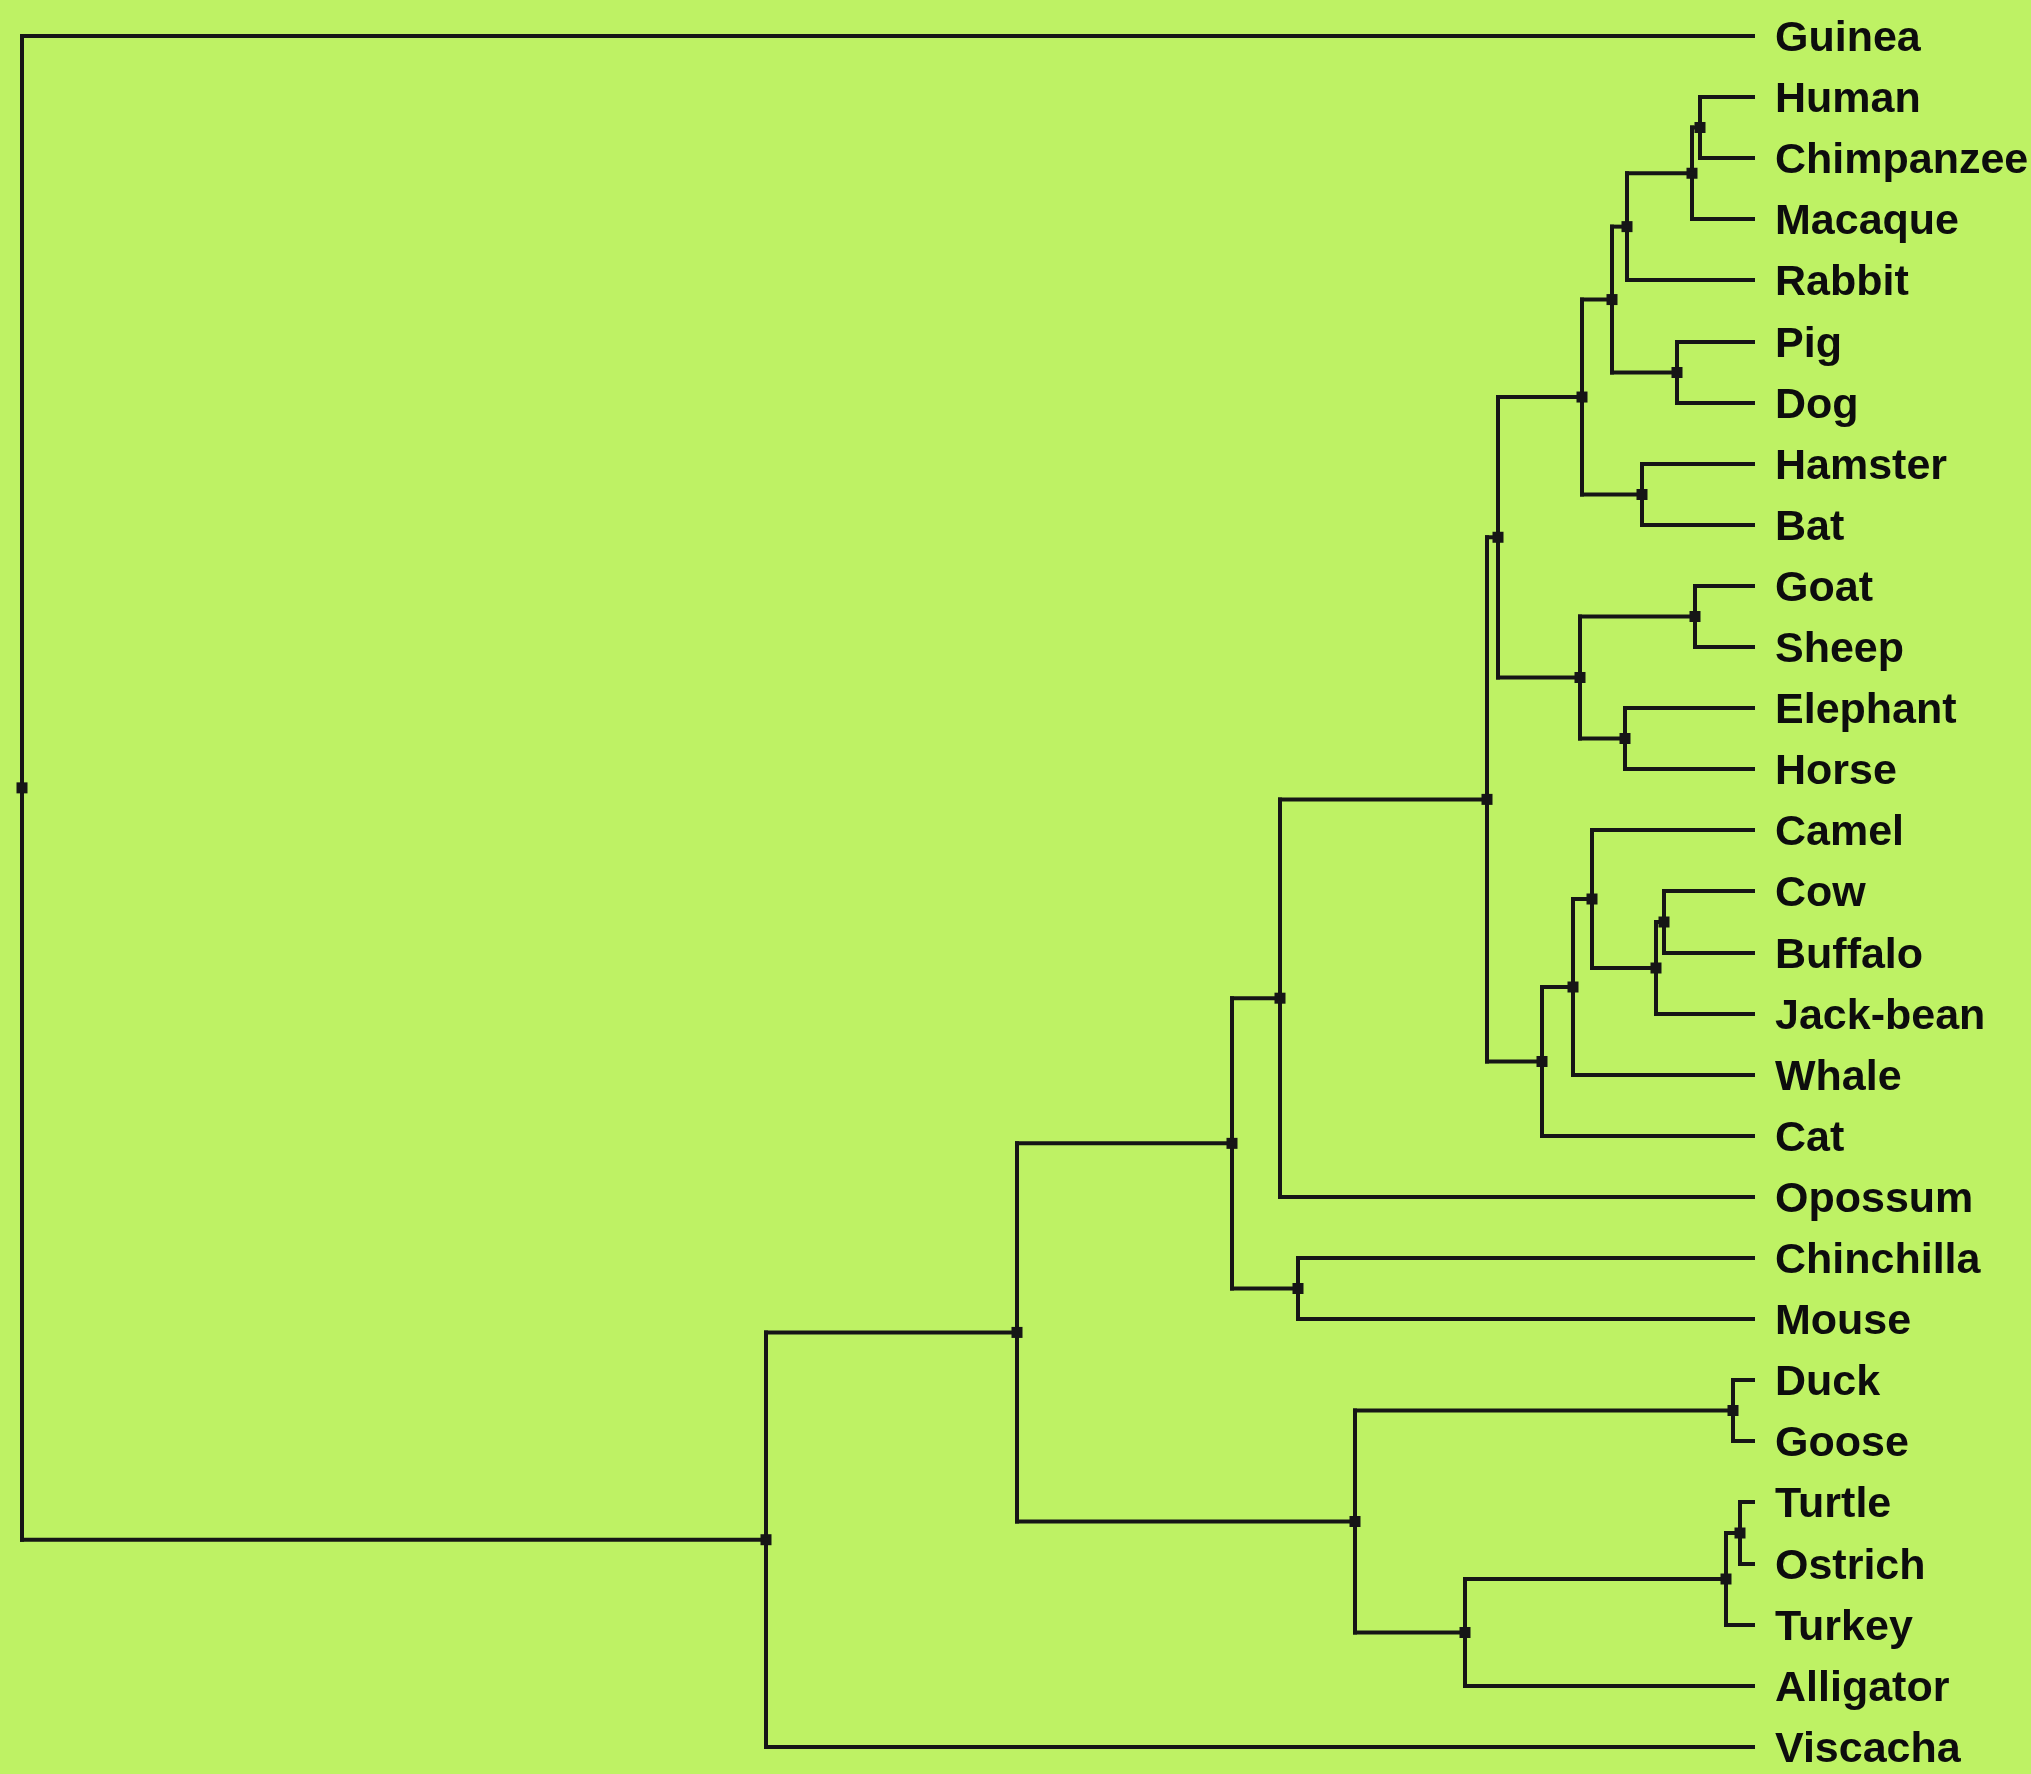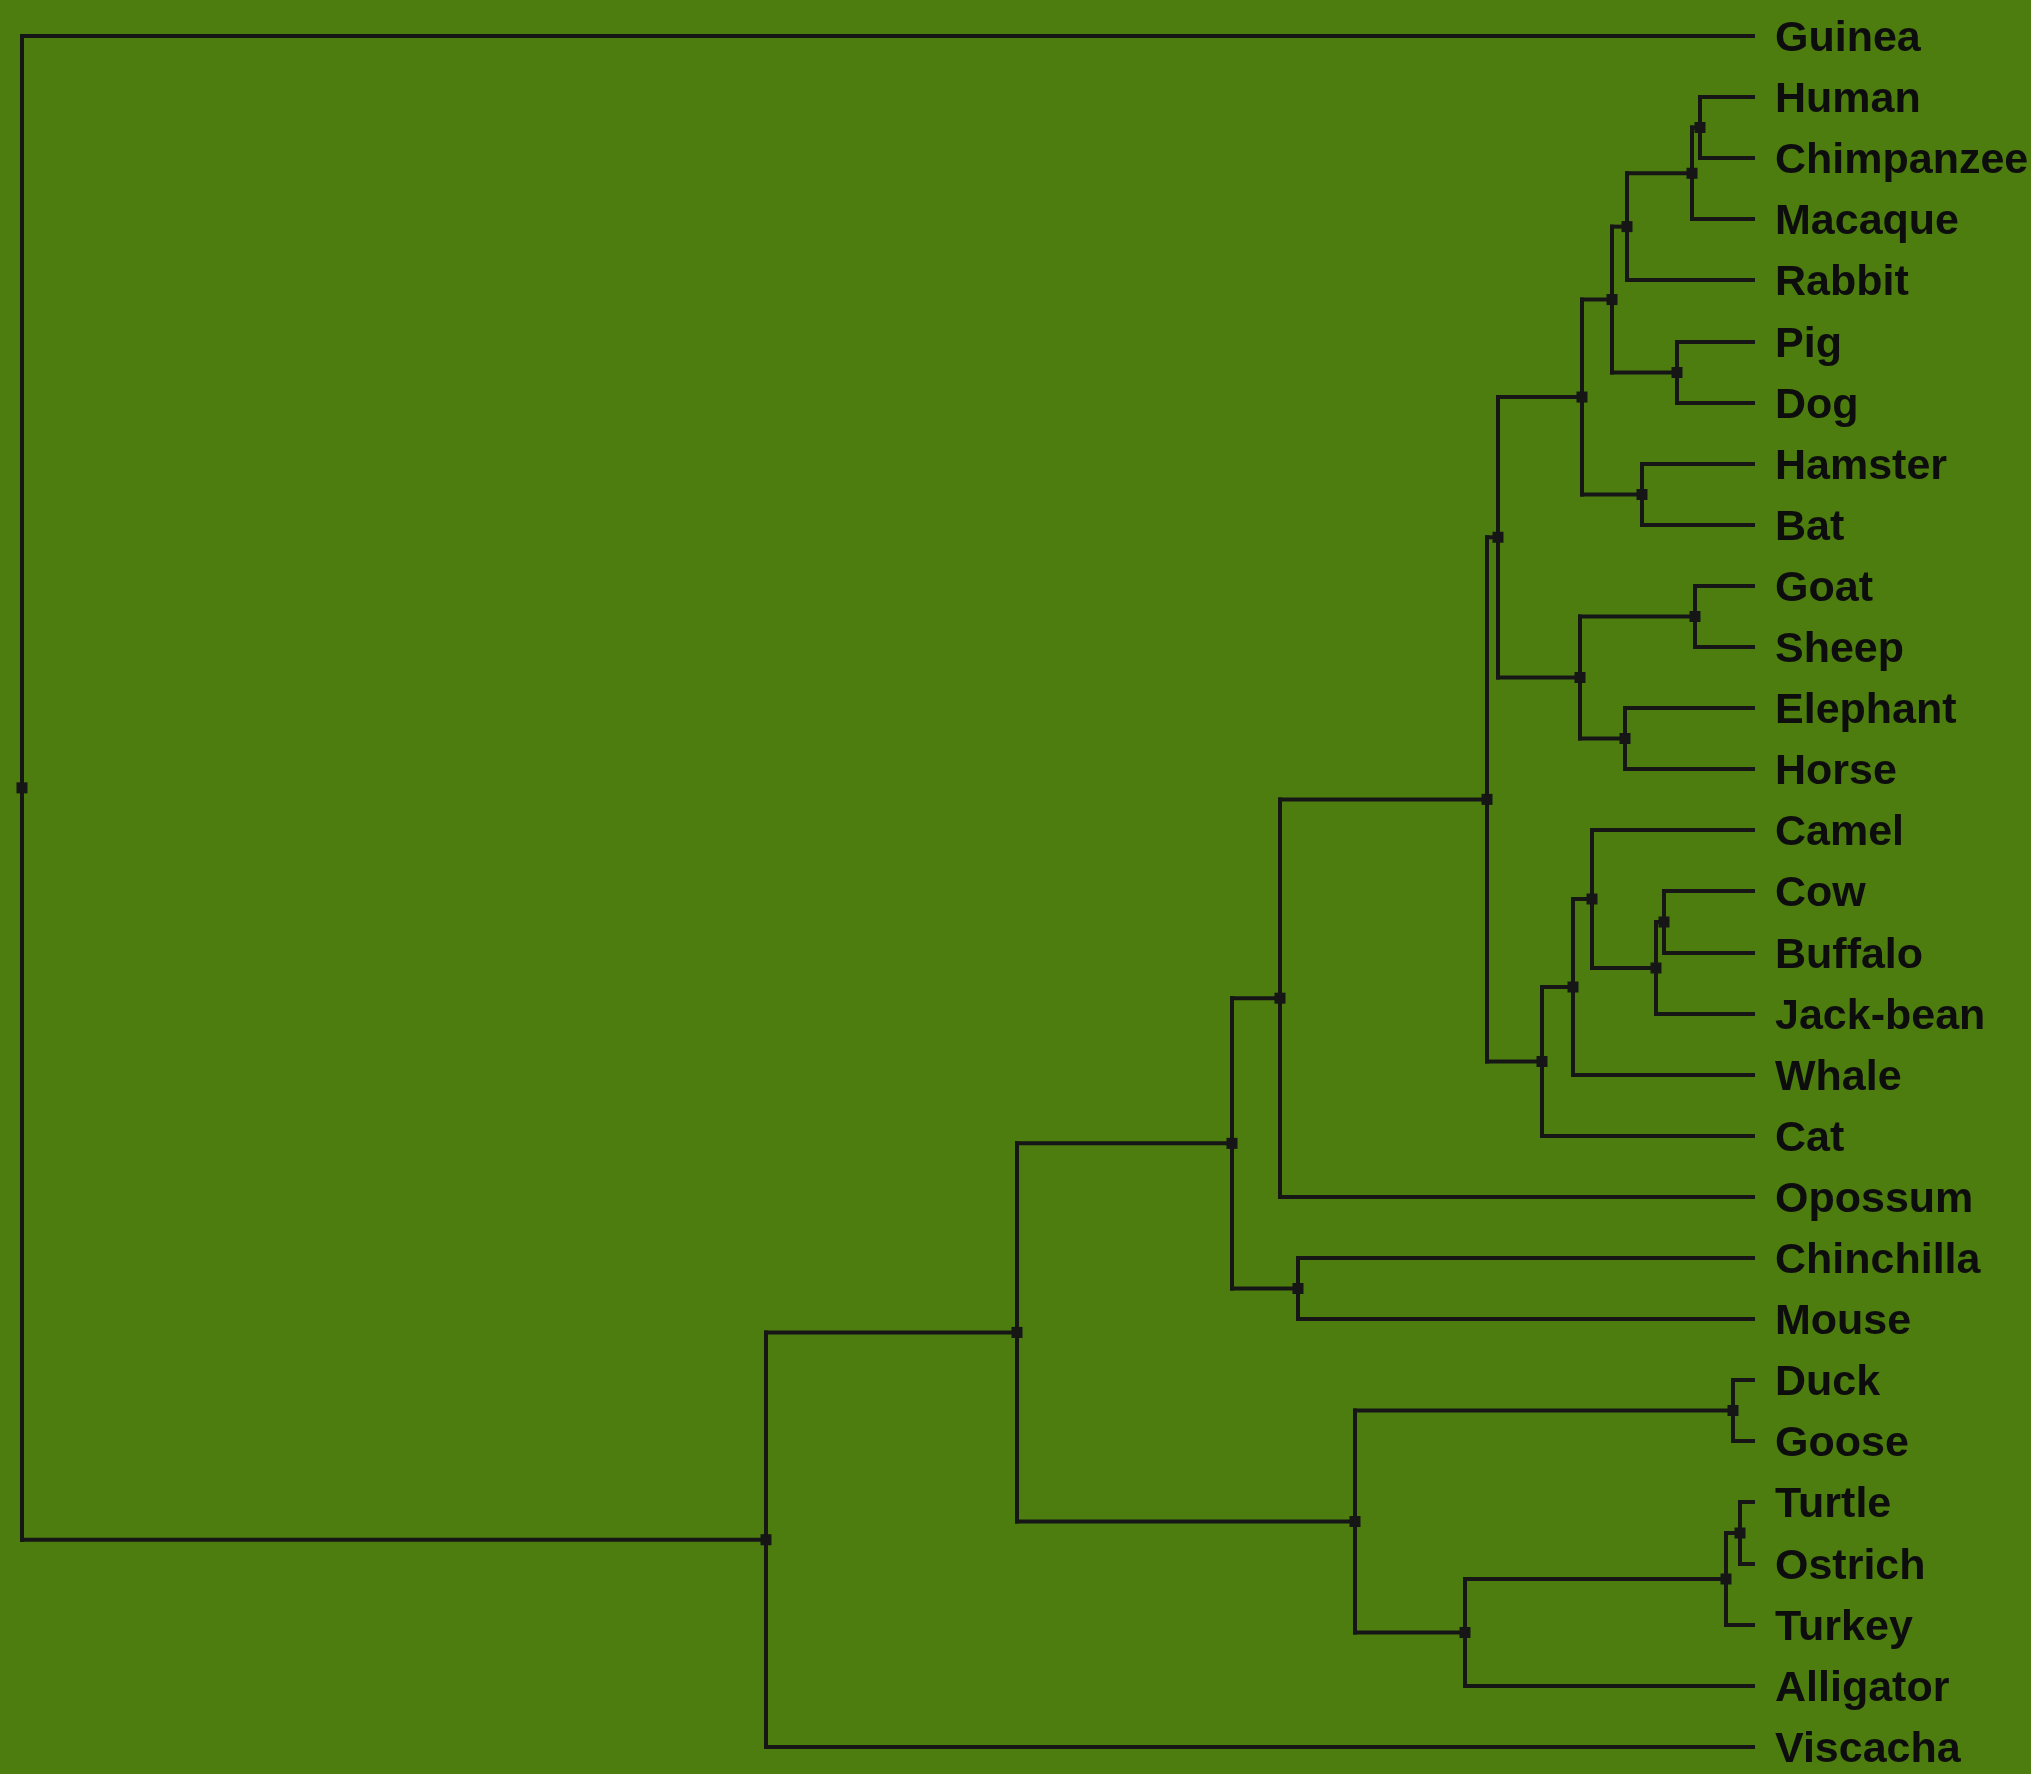--- a/index.html
+++ b/index.html
@@ -4,21 +4,21 @@
 <style>
   html, body {
     margin: 0;
     padding: 0;
     background: #ffffff;
   }
   .stage {
     position: relative;
     width: 2031px;
     height: 1774px;
-    background: #4d7c0f;
+    background: #bef264;
     overflow: hidden;
     font-family: "Liberation Sans", sans-serif;
   }
   svg.tree {
     position: absolute;
     left: 0;
     top: 0;
   }
   svg.tree text {
     font-family: "Liberation Sans", sans-serif;

